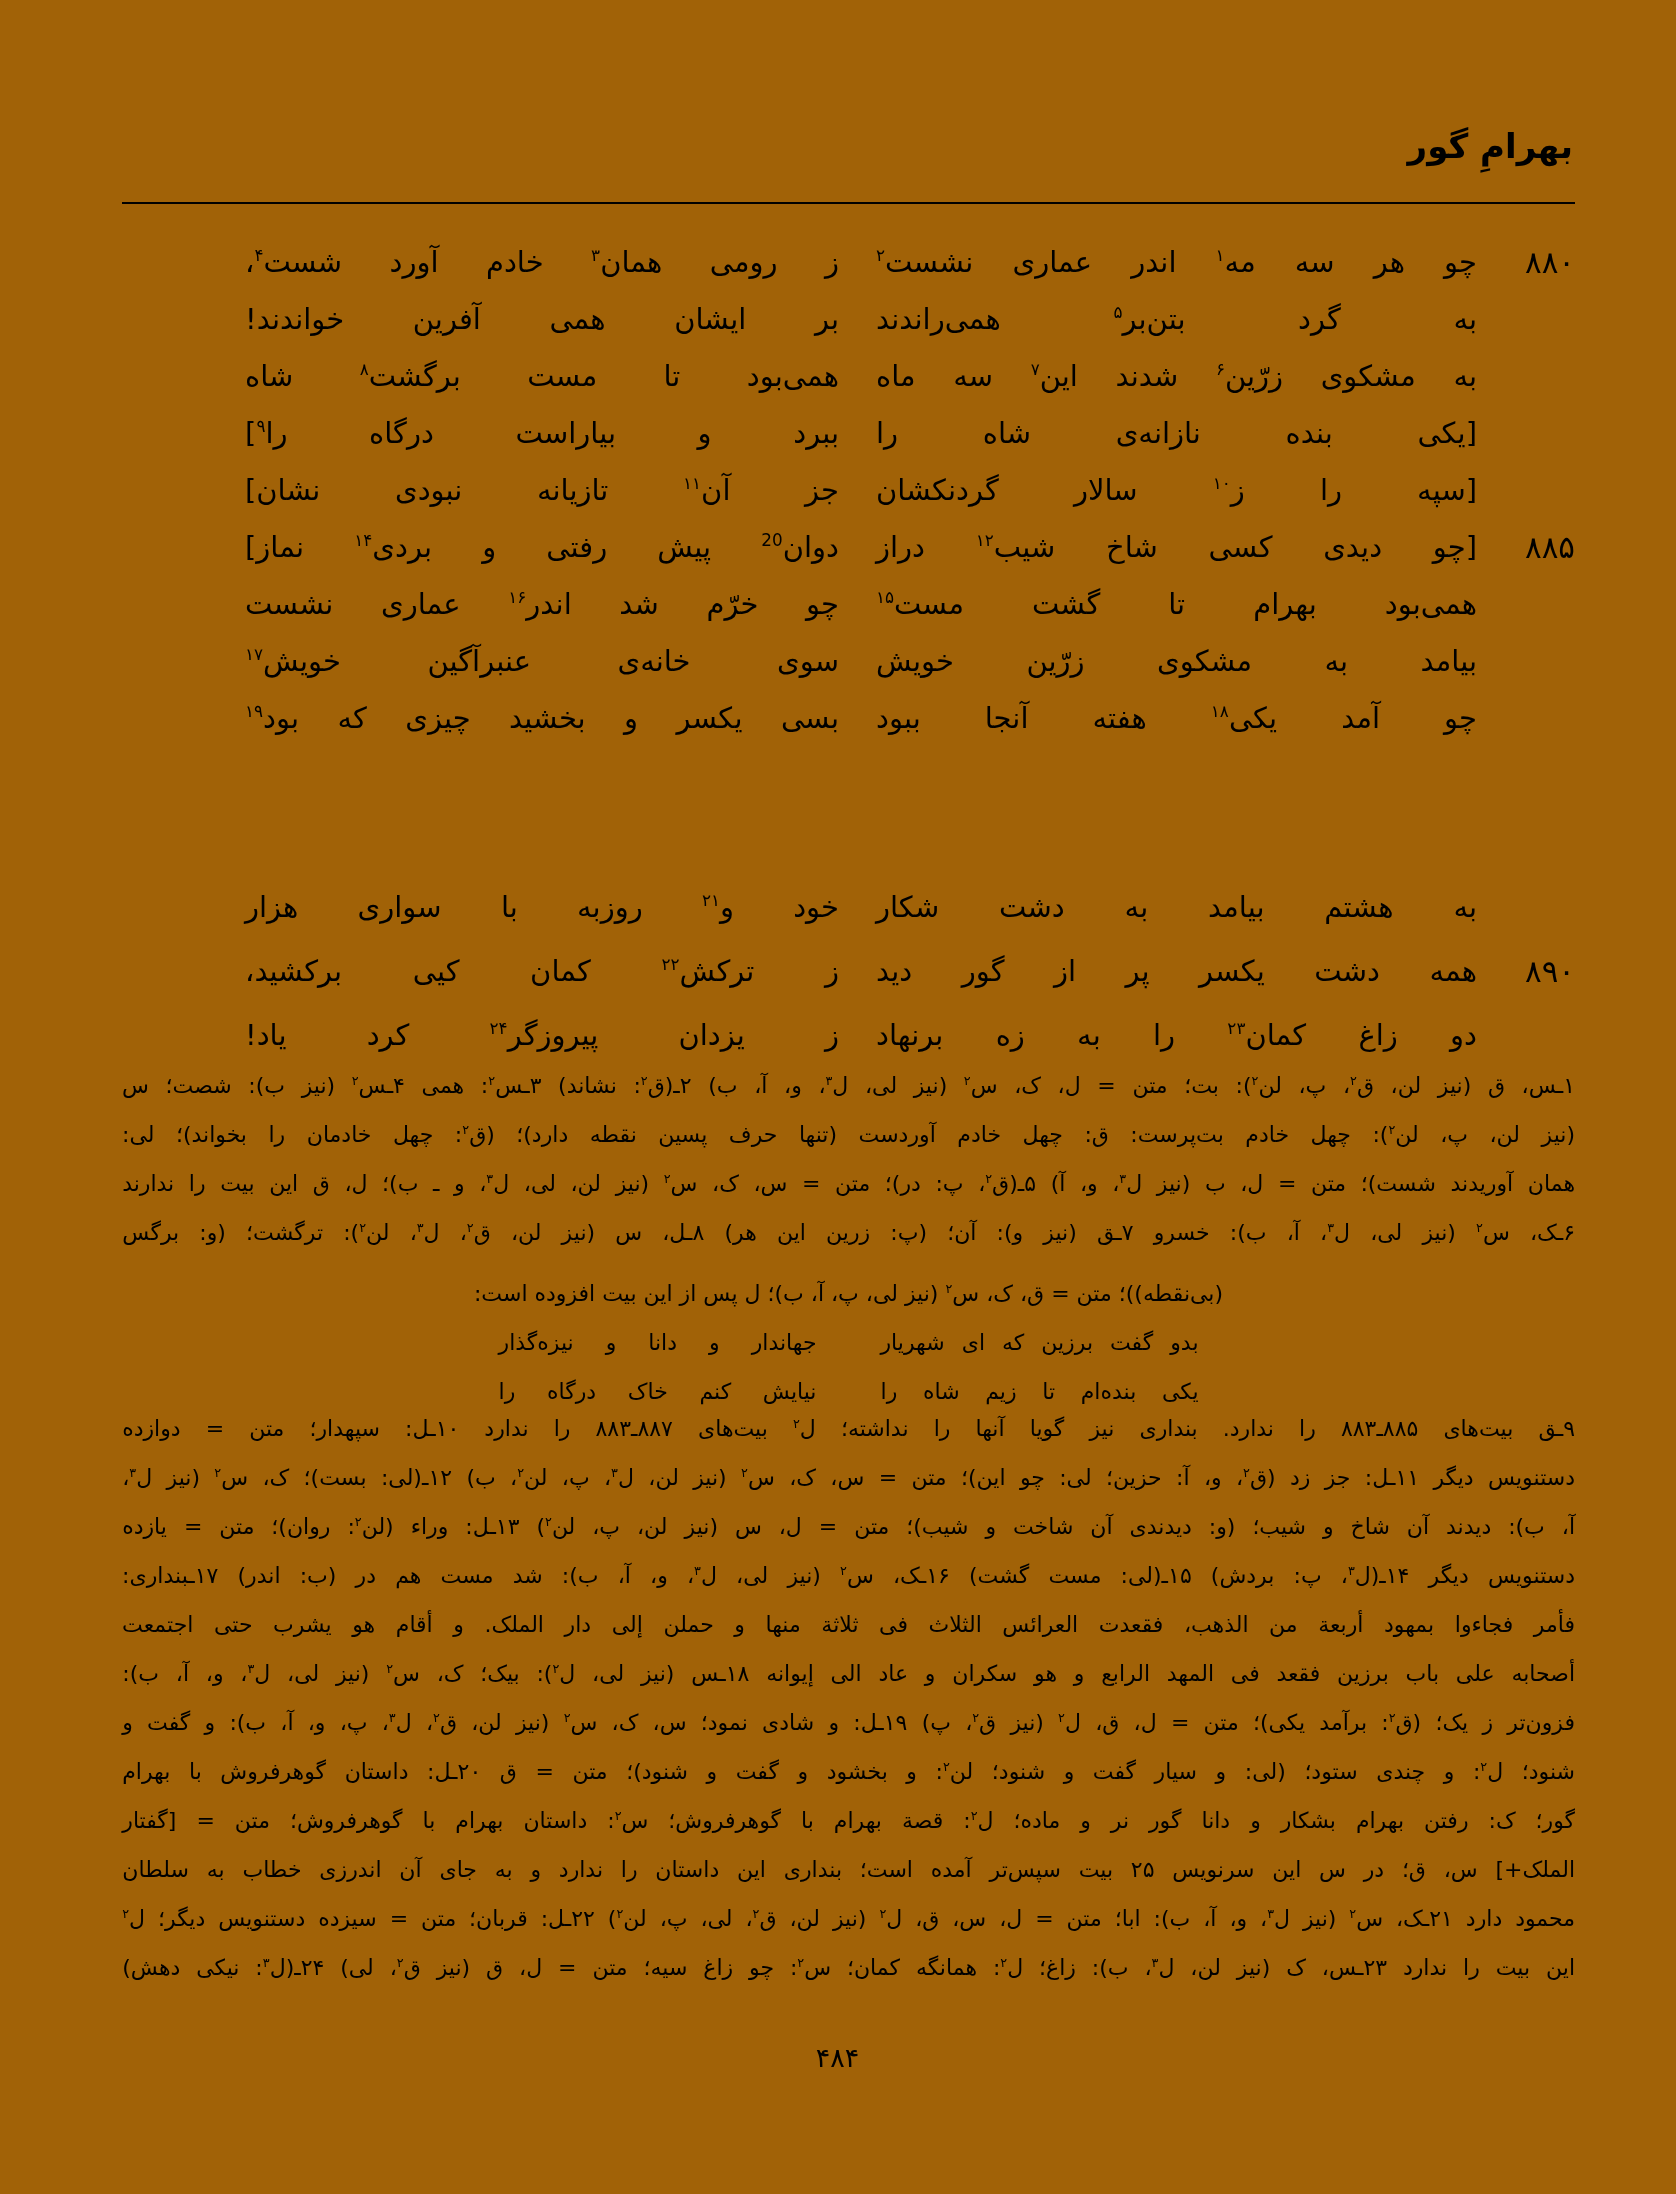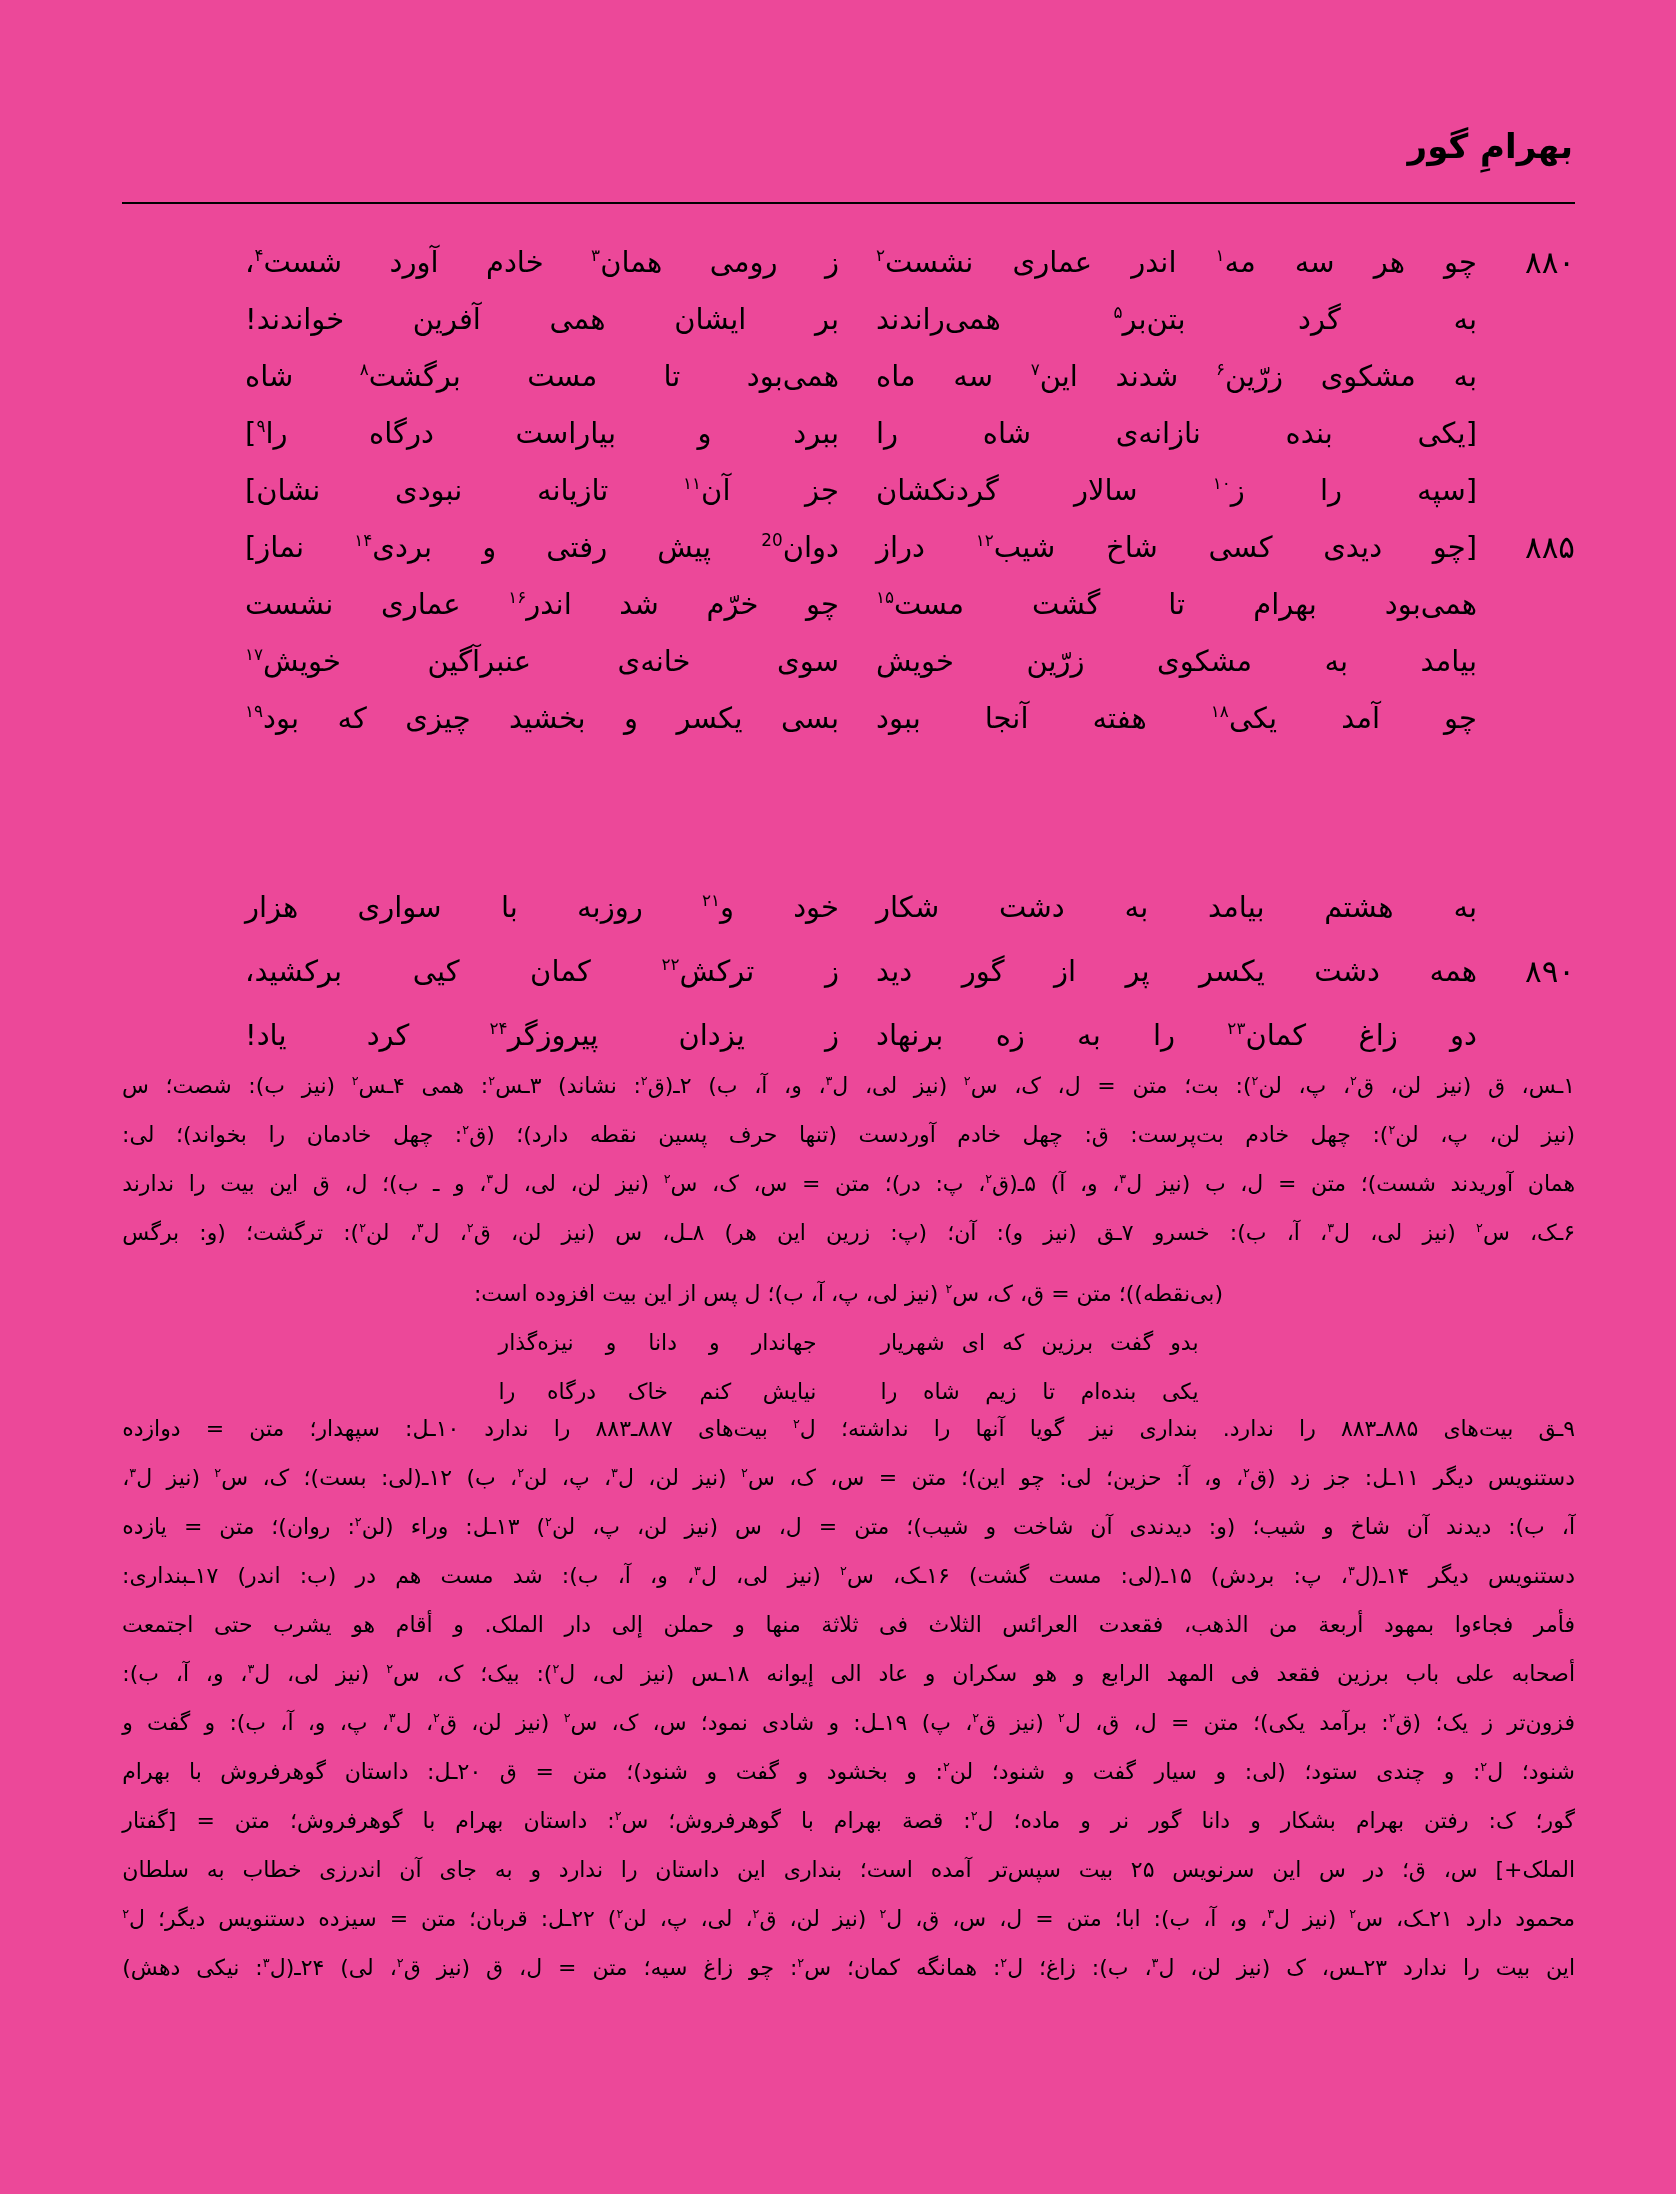--- a/index.html
+++ b/index.html
@@ -1,19 +1,19 @@
 <!DOCTYPE html>
 <html lang="fa" dir="rtl" style="font-size:10.8px"><head>
 <meta charset="utf-8">
 <style>
   html,body{margin:0;padding:0;background:#777;}
   .page{
     position:relative;
     width:1677px;height:2194px;
-    background:#ec4899;
+    background:#a16207;
     font-family:"DejaVu Sans",sans-serif;
     color:#000;
     direction:rtl;
     overflow:hidden;
     margin-left:16px;
   }
   .header-title{
     position:absolute;top:126px;right:103px;
     font-size:34px;font-weight:bold;letter-spacing:0.7px;
   }
@@ -793,15 +793,16 @@
         <span class="w">ق</span>
         <span class="w">(نیز</span>
         <span class="w">ق<sup>۲</sup>،</span>
         <span class="w">لی)</span>
         <span class="w">۲۴ـ(ل<sup>۳</sup>:</span>
         <span class="w">نیکی</span>
         <span class="w">دهش)</span>
       </div>
     </div>
 
+  <div class="page-number">۴۸۴</div>
 
 </div>
 
 
 </body></html>

